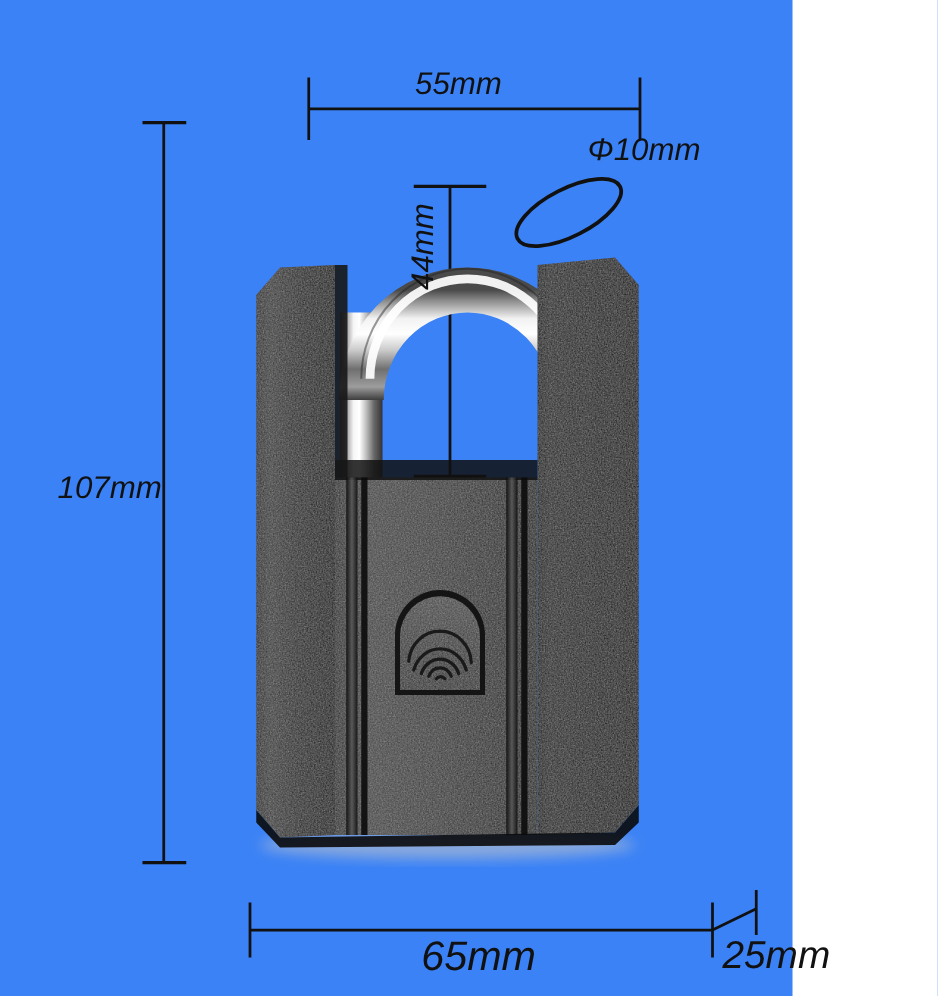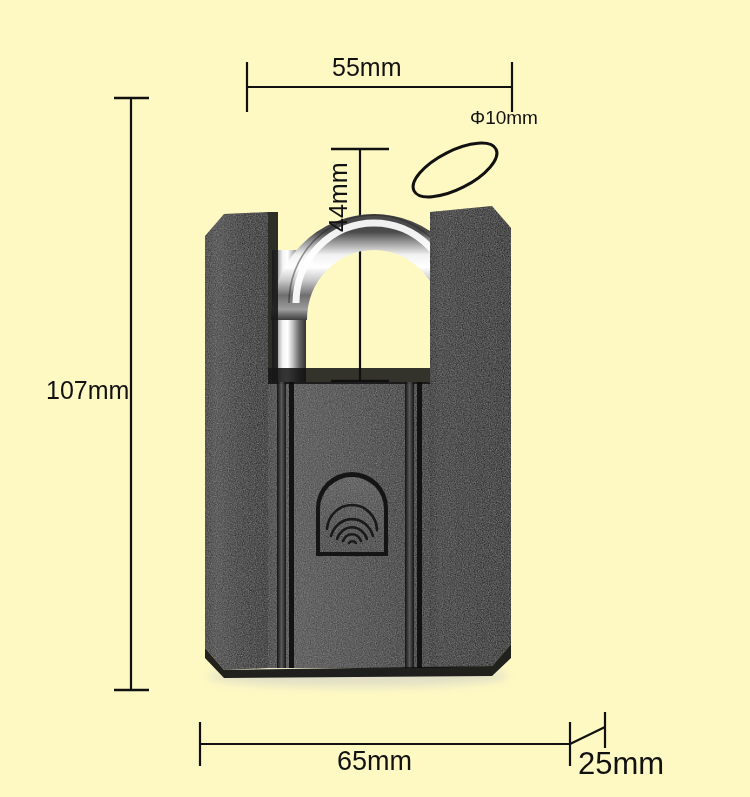--- a/index.html
+++ b/index.html
@@ -11,23 +11,24 @@
     width: 750px;
     height: 797px;
     position: relative;
     overflow: hidden;
     font-family: "Liberation Sans", sans-serif;
     color: #111111;
   }
   #stage {
     position: absolute;
     left: 0; top: 0;
-    width: 750px;
+    width: 634px;
     height: 797px;
-    background: #fef9c3;
+    background: #3b82f6;
+    font-style: italic;
   }
   #artboard {
     position: absolute;
     left: 0; top: 0;
     width: 750px;
     height: 797px;
   }
   .dim-label {
     position: absolute;
     font-family: "Liberation Sans", sans-serif;
@@ -37,39 +38,39 @@
     letter-spacing: 0px;
   }
   #label-width-top {
     left: 332px;
     top: 55px;
     font-size: 25px;
   }
   #label-shackle-dia {
     left: 470px;
     top: 108px;
-    font-size: 19px;
+    font-size: 25px;
   }
   #label-clearance {
     left: 326px;
     top: 232px;
     font-size: 25px;
     transform: rotate(-90deg);
     transform-origin: left top;
     transform-box: border-box;
   }
   #label-height {
     left: 46px;
     top: 378px;
     font-size: 25px;
   }
   #label-width-bottom {
     left: 337px;
     top: 748px;
-    font-size: 27px;
+    font-size: 33px;
   }
   #label-depth {
     left: 578px;
     top: 748px;
     font-size: 31px;
   }
 </style>
 </head>
 <body>
 

